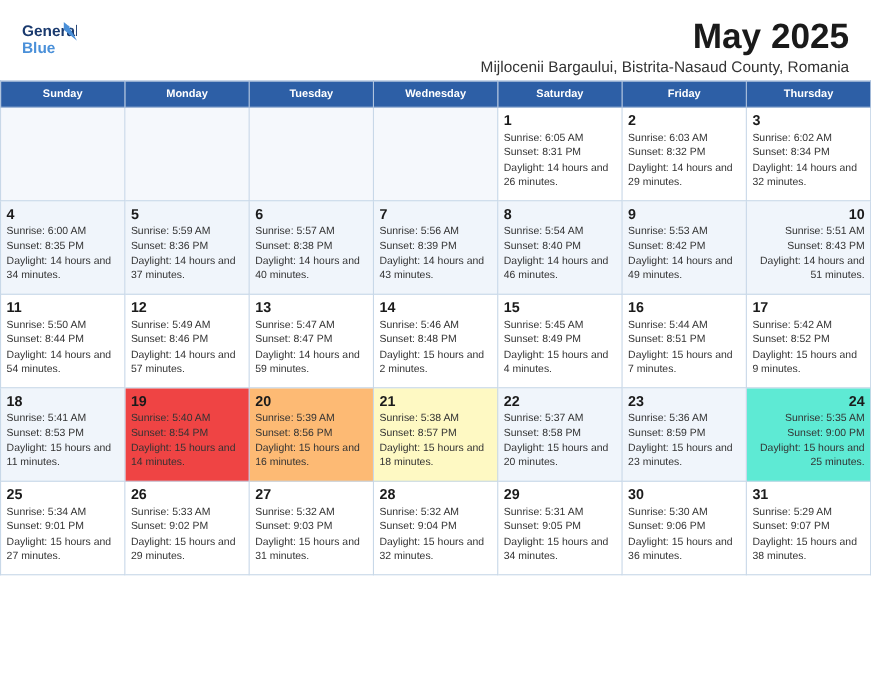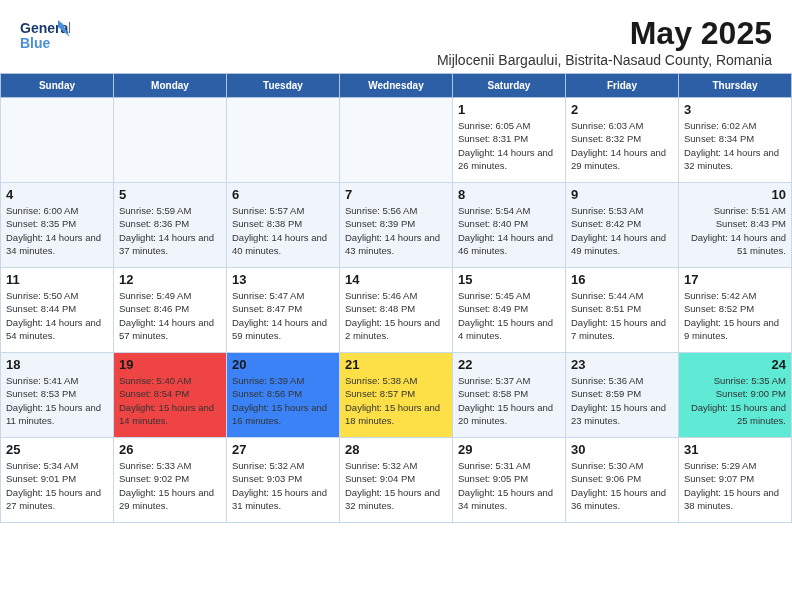--- a/index.html
+++ b/index.html
@@ -195,25 +195,25 @@
       </tr>
       <tr class="week-row">
         <td style="background: rgb(240, 245, 251);">
           <span class="day-number">18</span>
           <div class="day-info">Sunrise: 5:41 AM<br>Sunset: 8:53 PM<br>Daylight: 15 hours and 11 minutes.</div>
         </td>
         <td style="background: #ef4444;">
           <span class="day-number">19</span>
           <div class="day-info">Sunrise: 5:40 AM<br>Sunset: 8:54 PM<br>Daylight: 15 hours and 14 minutes.</div>
         </td>
-        <td style="background: #3b82f6;">
+        <td style="background: #fdba74;">
           <span class="day-number">20</span>
           <div class="day-info">Sunrise: 5:39 AM<br>Sunset: 8:56 PM<br>Daylight: 15 hours and 16 minutes.</div>
         </td>
-        <td style="background: #fde047;">
+        <td style="background: #fef9c3;">
           <span class="day-number">21</span>
           <div class="day-info">Sunrise: 5:38 AM<br>Sunset: 8:57 PM<br>Daylight: 15 hours and 18 minutes.</div>
         </td>
         <td style="background: rgb(240, 245, 251); margin-left: 40px;">
           <span class="day-number">22</span>
           <div class="day-info">Sunrise: 5:37 AM<br>Sunset: 8:58 PM<br>Daylight: 15 hours and 20 minutes.</div>
         </td>
         <td style="background: rgb(240, 245, 251);">
           <span class="day-number">23</span>
           <div class="day-info">Sunrise: 5:36 AM<br>Sunset: 8:59 PM<br>Daylight: 15 hours and 23 minutes.</div>

